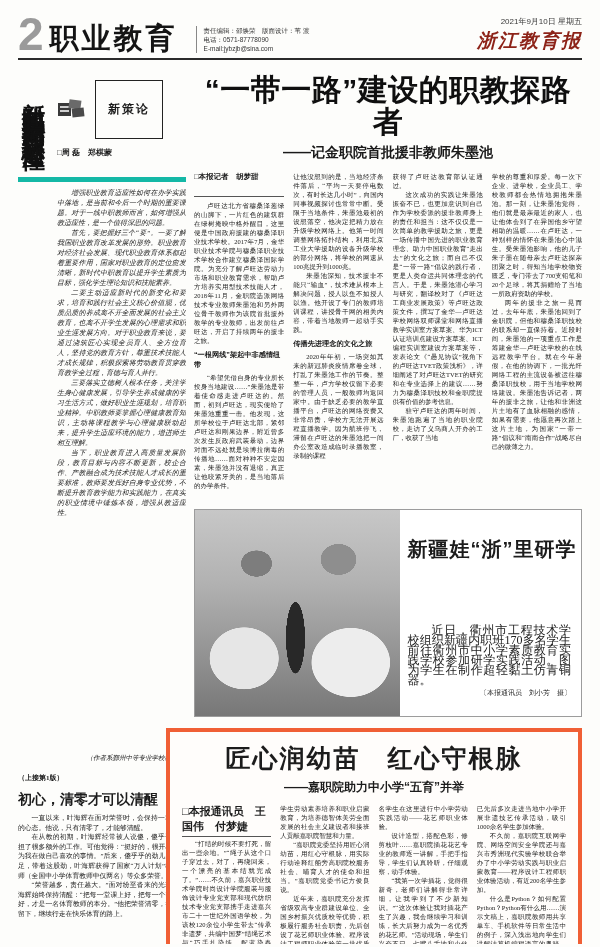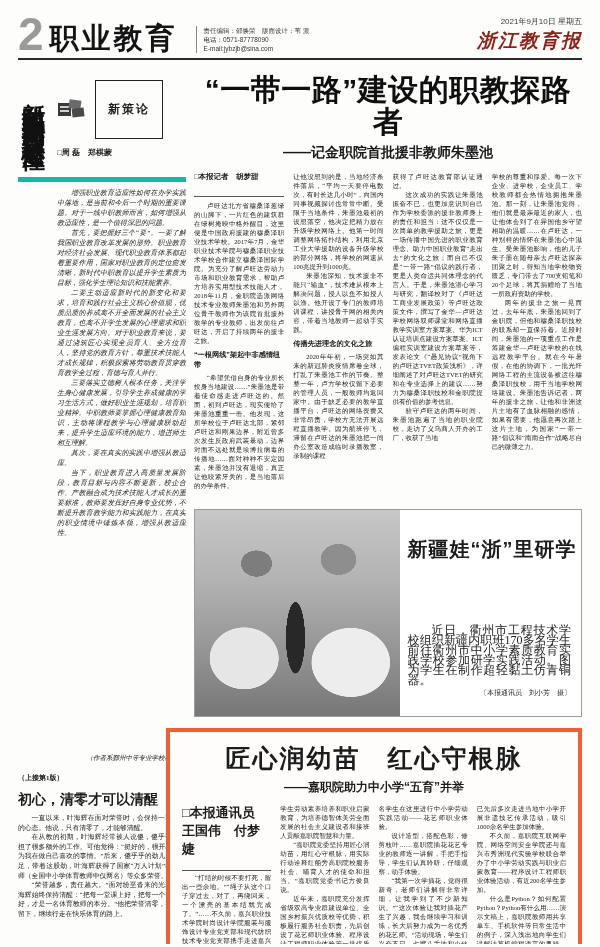--- a/index.html
+++ b/index.html
@@ -81,22 +81,22 @@
   .credit { font-size:7px; text-align:right; margin-top:3px; color:#222; }
   
   .feature-box { margin-top:11px; margin-left:-28px; border:4px solid #f05f35;
                  padding:10px 12px 8px 12px; height:247px; background:#fffdfb; overflow:hidden; }
   .feature-box h2 { font-family:"Liberation Sans",sans-serif; font-size:25px; font-weight:bold;
                     text-align:center; letter-spacing:2px; }
   .feature-sub { font-family:"Liberation Sans",sans-serif; font-size:12px; font-weight:bold;
                  text-align:center; margin-top:4px; }
   .feature-cols { display:flex; gap:9px; margin-top:8px; height:158px; overflow:hidden; }
   .fcol { flex:1; overflow:hidden; }
-  .feature-byline { font-size:13px; font-weight:bold; border-bottom:1px solid #555;
-                    padding-bottom:12px; margin-bottom:2px; font-family:"Liberation Sans",sans-serif; }
+  .feature-byline { font-size:11px; font-weight:bold; border-bottom:1px solid #555;
+                    padding-bottom:2px; margin-bottom:2px; font-family:"Liberation Sans",sans-serif; }
 </style>
 </head>
 <body>
 
 <div class="page">
 
   <div class="hdr">
     <div class="hdr-left">
       <div class="pagenum" style="color: rgb(154, 154, 154);">2</div>
       <div class="section-title">职业教育</div>
@@ -128,21 +128,20 @@
         <div class="badge-box">新策论</div>
       </div>
       <div class="essay-byline">□周 磊　郑棋蒙</div>
 
       <div class="essay-wrap">
         <div class="essay-text">
             <p>增强职业教育适应性如何在办学实践中落地，是当前和今后一个时期的重要课题。对于一线中职教师而言，如何增强从教适应性，是一个值得深思的问题。</p>
             <p>首先，要把握好三个“要”。一要了解我国职业教育改革发展的形势。职业教育对经济社会发展、现代职业教育体系都起着重要作用，国家对职业教育的定位愈发清晰，新时代中职教育以提升学生素质为目标，强化学生理论知识和技能素养。</p>
             <p>二要主动适应新时代的新变化和要求，培育和践行社会主义核心价值观，优质品质的养成离不开全面发展的社会主义教育，也离不开学生发展的心理需求和职业生涯发展方向。对于职业教育来说，要通过浇筑匠心实现全员育人、全方位育人，坚持党的教育方针，尊重技术技能人才成长规律，积极探索将劳动教育贯穿教育教学全过程，育德与育人并行。</p>
             <p>三要落实立德树人根本任务，关注学生身心健康发展，引导学生养成健康的学习生活方式，做好职业生涯规划，培育职业精神。中职教师要掌握心理健康教育知识，主动将课程教学与心理健康联动起来，提升学生适应环境的能力，增进师生相互理解。</p>
-            <p>其次，要在真实的实践中增强从教适应。</p>
             <p>当下，职业教育进入高质量发展阶段，教育目标与内容不断更新，校企合作、产教融合成为技术技能人才成长的重要标准，教师要发挥好自身专业优势，不断提升教育教学能力和实践能力，在真实的职业情境中锤炼本领，增强从教适应性。</p>
           </div>
       </div>
       <div class="author-note">（作者系鄞州中等专业学校教师）</div>
 
       <div class="jump-article">
         <div class="jump-line">（上接第1版）</div>
         <div class="jump-subhead">初心，清零才可以清醒</div>
         <div>
             <p>一直以来，叶海辉在面对荣誉时，会保持一种清零的心态。他说，只有清零了，才能够清醒。</p>

